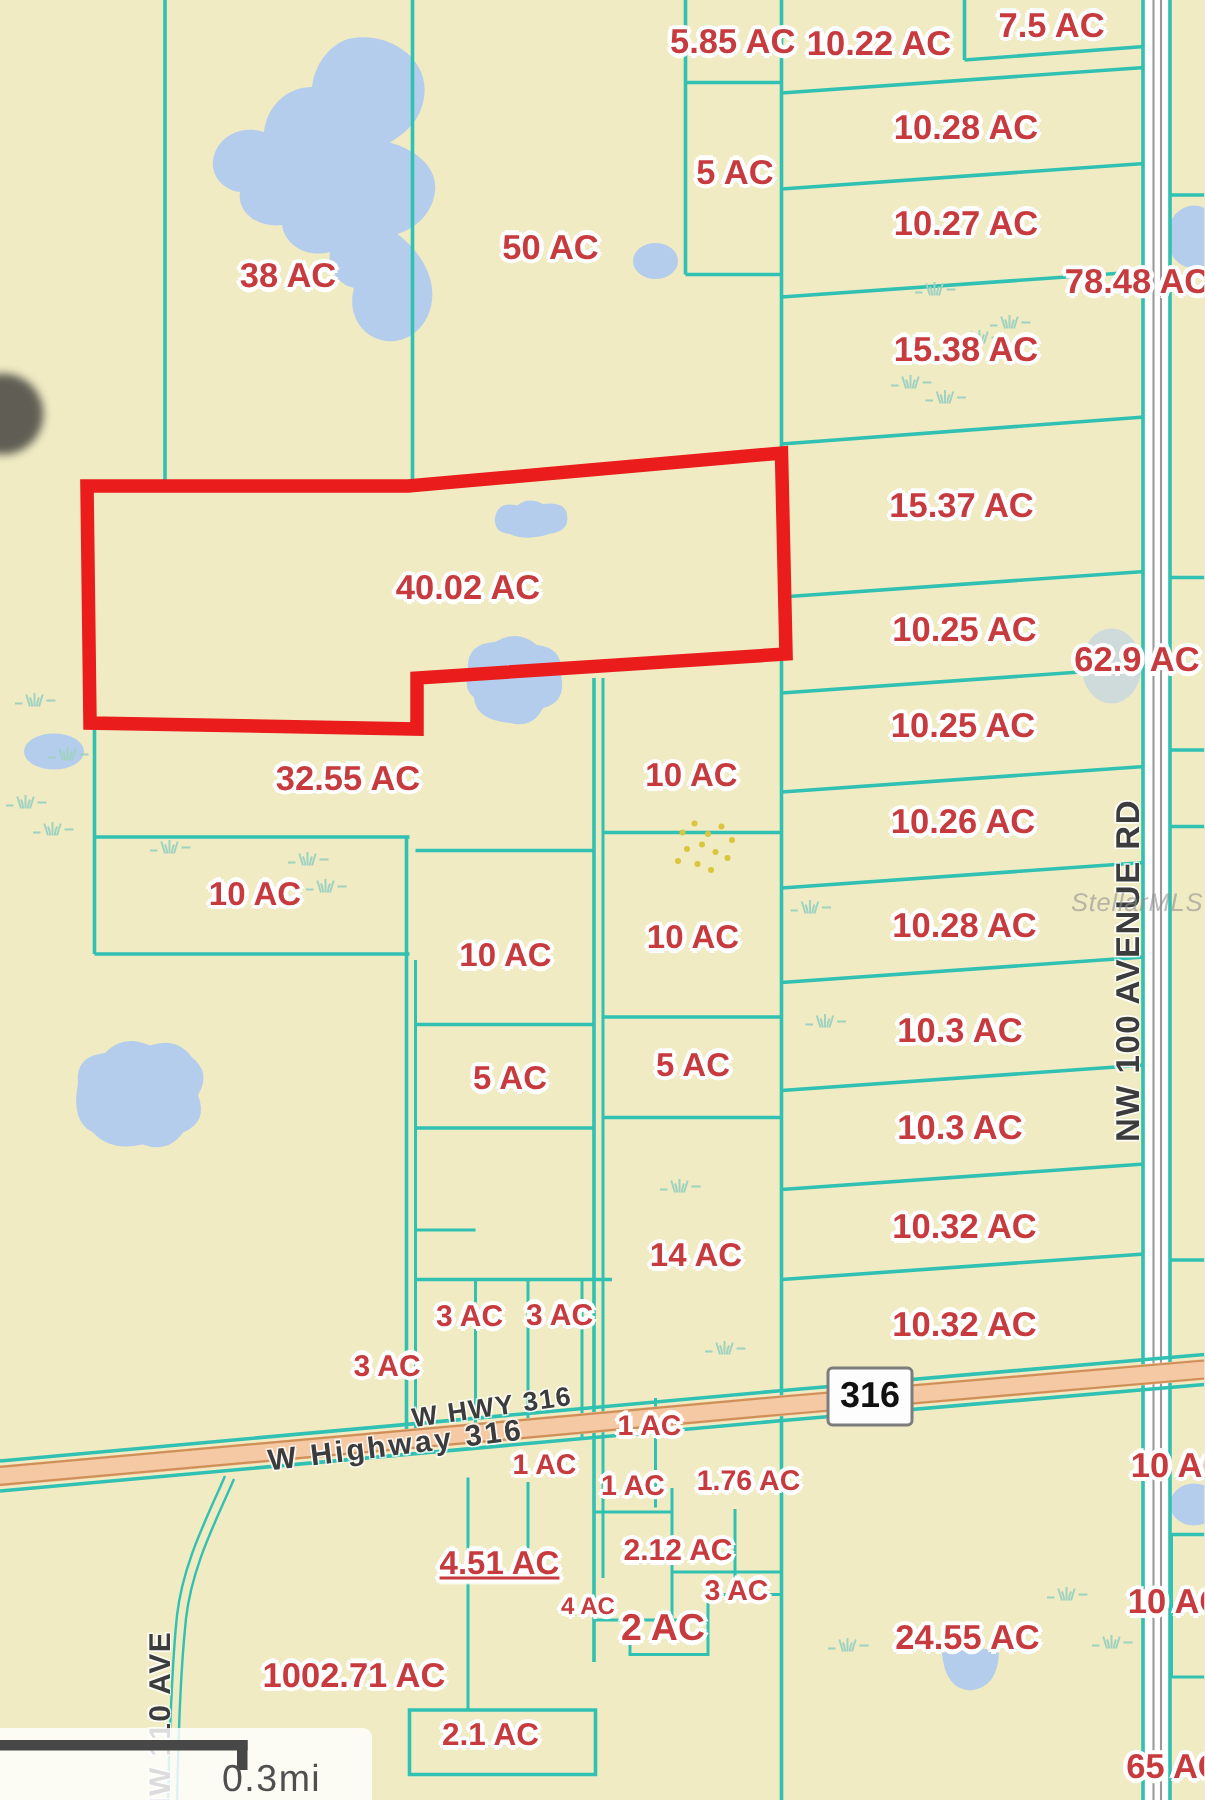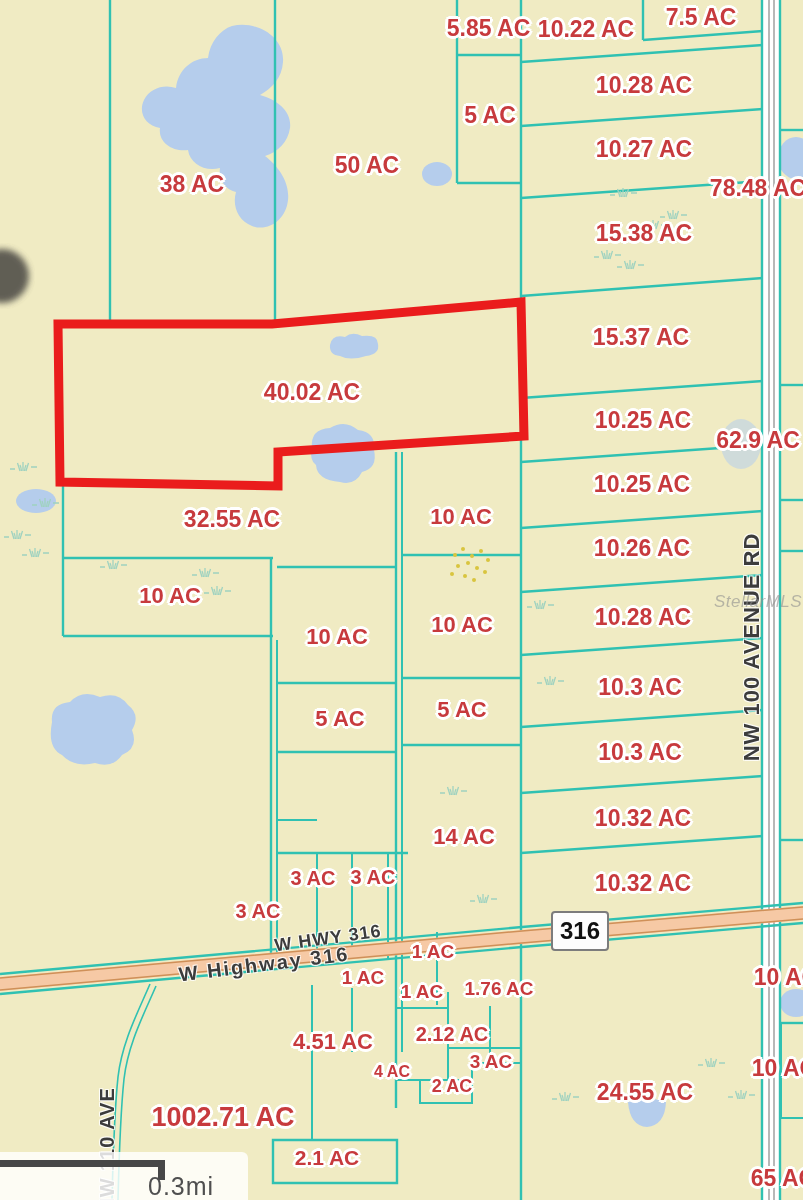--- a/index.html
+++ b/index.html
@@ -255,27 +255,27 @@
       <div class="ac-label" style="left: 464px; top: 837px; font-size: 22px; text-align: right;">14 AC</div>
       <div class="ac-label" style="left: 313px; top: 878px; font-size: 20px;">3 AC</div>
       <div class="ac-label" style="left: 373px; top: 877px; font-size: 20px;">3 AC</div>
       <div class="ac-label" style="left: 643px; top: 883px; font-size: 23px;">10.32 AC</div>
       <div class="ac-label" style="left: 258px; top: 911px; font-size: 20px;">3 AC</div>
       <div class="ac-label" style="left: 433px; top: 951px; font-size: 19px;">1 AC</div>
       <div class="ac-label" style="left: 363px; top: 977px; font-size: 19px;">1 AC</div>
       <div class="ac-label" style="left: 422px; top: 991px; font-size: 19px;">1 AC</div>
       <div class="ac-label" style="left: 499px; top: 988px; font-size: 19px;">1.76 AC</div>
       <div class="ac-label" style="left: 452px; top: 1034px; font-size: 20px;">2.12 AC</div>
-      <div class="ac-label" style="left: 333px; top: 1042px; font-size: 22px;">4.51 AC</div>
+      <div class="ac-label" style="left: 333px; top: 1042px; font-size: 22px; text-decoration: underline;">4.51 AC</div>
       <div class="ac-label" style="left: 491px; top: 1061px; font-size: 19px;">3 AC</div>
       <div class="ac-label" style="left: 370px; top: 1072px; font-size: 16px; padding-left: 44px;">4 AC</div>
-      <div class="ac-label" style="left: 436px; top: 1086px; font-size: 18px; padding-left: 32px;">2 AC</div>
+      <div class="ac-label" style="left: 426px; top: 1086px; font-size: 25px; padding-left: 32px;">2 AC</div>
       <div class="ac-label" style="left: 645px; top: 1092px; font-size: 23px;">24.55 AC</div>
       <div class="ac-label" style="left: 786px; top: 977px; font-size: 23px;">10 AC</div>
-      <div class="ac-label" style="left: 223px; top: 1117px; font-size: 27px;">1002.71 AC</div>
+      <div class="ac-label" style="left: 236px; top: 1117px; font-size: 23px;">1002.71 AC</div>
       <div class="ac-label" style="left: 784px; top: 1068px; font-size: 23px;">10 AC</div>
       <div class="ac-label" style="left: 327px; top: 1157px; font-size: 21px;">2.1 AC</div>
       <div class="ac-label" style="left: 783px; top: 1178px; font-size: 23px;">65 AC</div>
     </div>
 
   <div id="road-labels-layer">
       <div class="road-label" style="left: 328px; top: 938px; font-size: 18px; letter-spacing: 1px; transform: translate(-50%, -50%) rotate(-8deg);">W HWY 316</div>
       <div class="road-label" style="left: 264px; top: 964px; font-size: 20px; letter-spacing: 2px; transform: translate(-50%, -50%) rotate(-7deg);">W Highway 316</div>
       <div class="road-label" style="left: 752px; top: 647px; font-size: 22px; letter-spacing: 1px; transform: translate(-50%, -50%) rotate(-90deg);">NW 100 AVENUE RD</div>
       <div class="road-label" style="left: 107px; top: 1150px; font-size: 20px; letter-spacing: 1px; transform: translate(-50%, -50%) rotate(-90deg);">NW 110 AVE</div>

